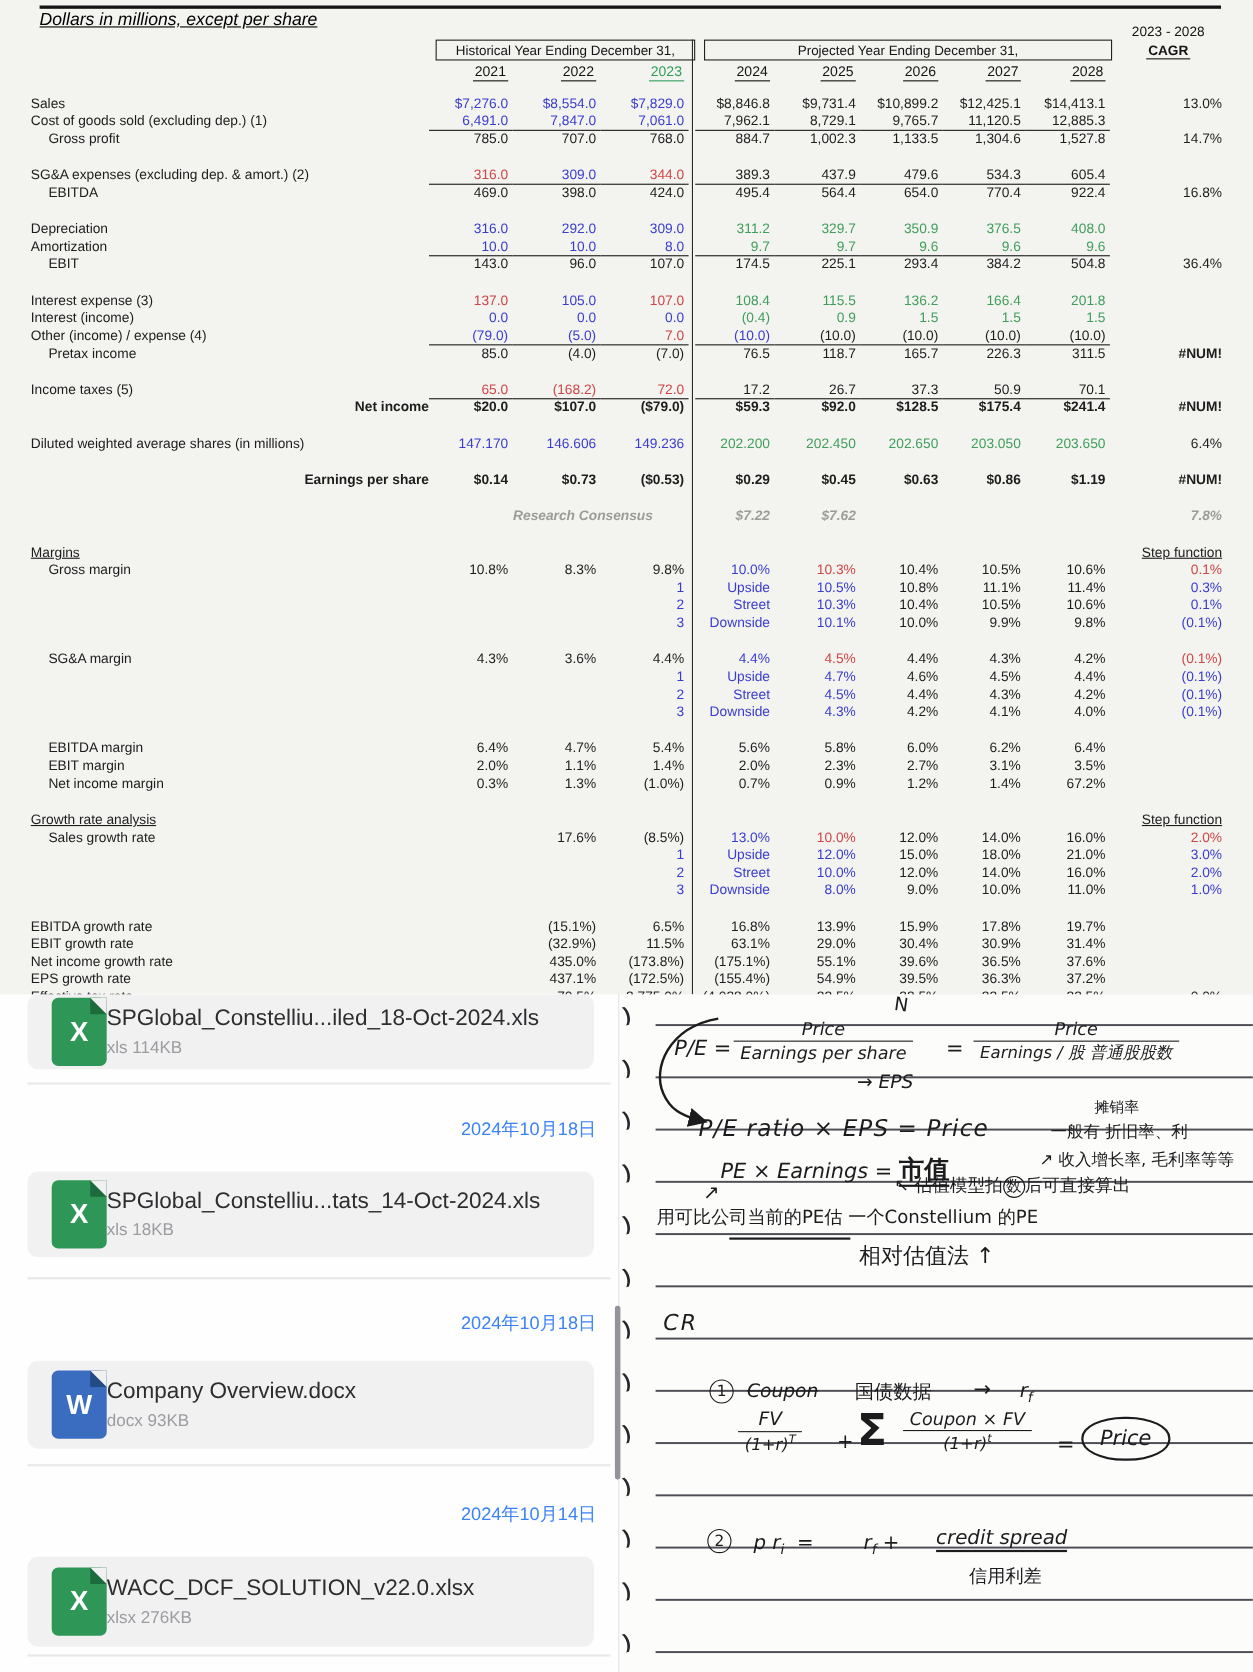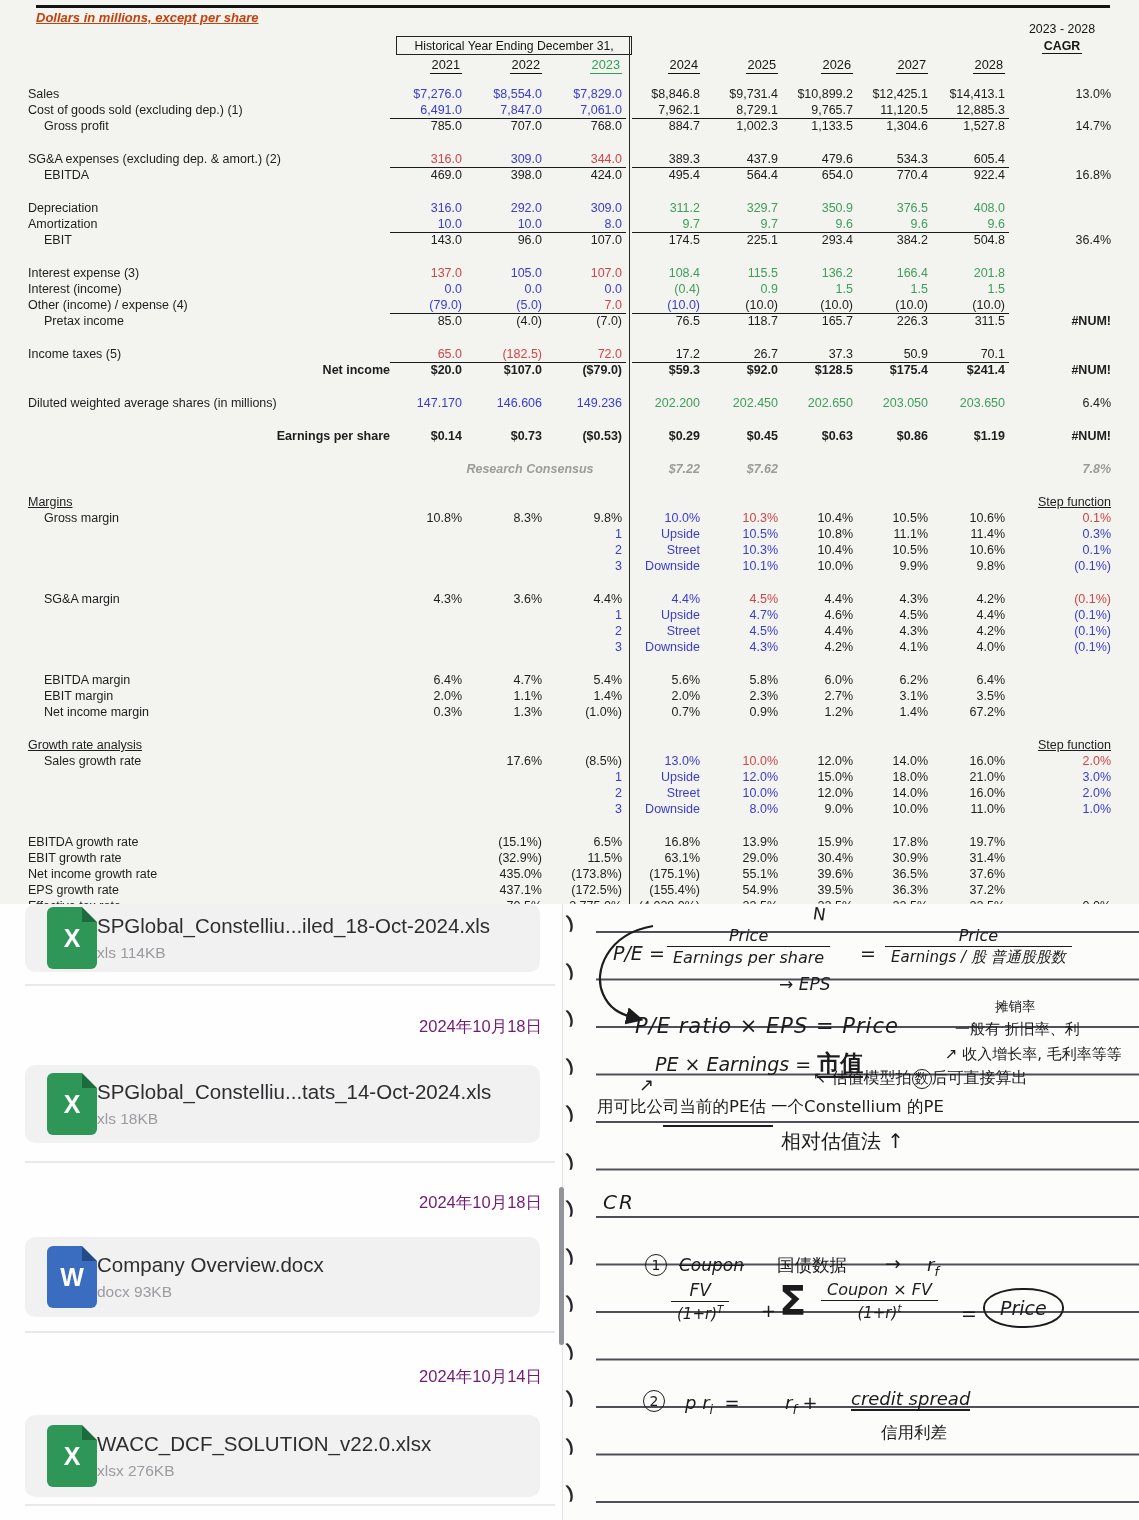--- a/index.html
+++ b/index.html
@@ -2,22 +2,22 @@
 <html><head>
 <meta charset="utf-8">
 <style>
   html,body{margin:0;padding:0;background:#888;}
   .page{position:relative;width:1139px;height:1520px;overflow:hidden;background:#fff;
         font-family:"Liberation Sans",sans-serif;margin:0 auto;}
 
   
   .sheet{position:absolute;left:0;top:0;width:1139px;height:910px;background:#f3f3f0;overflow:hidden;}
   .toprule{position:absolute;left:36px;top:5px;width:1074px;height:2.6px;background:#141414;}
-  .subtitle{position:absolute;left:36px;top:10px;font-size:13px;font-weight:700;font-style:italic;
-            color:#c2410c;text-decoration:underline;}
+  .subtitle{position:absolute;left:36px;top:10px;font-size:16px;font-weight:400;font-style:italic;
+            color:#000000;text-decoration:underline;}
   .hbox{position:absolute;top:36px;height:17px;border:1.5px solid #222;font-size:12.2px;color:#141414;
         display:flex;align-items:center;justify-content:center;background:transparent;}
   .hist-box{left:396px;width:234px;}
   .proj-box{left:640px;width:369px;}
   .cagr-line{position:absolute;left:1012px;width:100px;text-align:center;font-size:12.4px;color:#141414;}
   .cagr-line .yrund{border-bottom:1.3px solid #141414;padding:0 2px;font-weight:bold;}
   .vdiv{position:absolute;left:629px;top:36px;width:1.4px;height:868px;background:#2a2a2a;}
 
   .yearrow{position:absolute;left:14px;top:57px;}
   .rows{position:absolute;left:14px;top:86px;}
@@ -50,21 +50,21 @@
          justify-content:center;color:#fff;font-weight:700;font-size:25px;flex:0 0 50px;}
   .ficon.xls,.ficon.xlsx{background:#2e9758;}
   .ficon.docx{background:#3a6cc0;}
   .ficon::after{content:"";position:absolute;top:0;right:0;border-style:solid;
                 border-width:0 15px 15px 0;border-color:transparent #f1f1f2 #1c6b3c transparent;}
   .ficon.docx::after{border-color:transparent #f1f1f2 #234c86 transparent;}
   .finfo{overflow:hidden;}
   .fname{font-size:20.5px;color:#2e2e30;white-space:nowrap;}
   .fmeta{font-size:15.5px;color:#9b9ba0;margin-top:6px;}
   .sep{position:absolute;left:25px;width:530px;height:1.5px;background:#e9e9eb;}
-  .fdate{position:absolute;right:20px;width:320px;text-align:right;font-size:16.5px;color:#701a75;}
+  .fdate{position:absolute;right:20px;width:320px;text-align:right;font-size:16.5px;color:#3b82f6;}
   .thumb{position:absolute;left:559px;top:283px;width:5px;height:158px;background:#93939b;
          border-radius:3px;z-index:7;cursor:grab;}
 
   
   .notes{position:relative;flex:1;background:#fcfcfa;border-left:1px solid #e4e4e6;overflow:hidden;}
   .rules{position:absolute;left:33px;right:0;top:0;bottom:0;
          background-image:linear-gradient(to bottom,#4e4e57 0,#4e4e57 1.6px,transparent 1.6px);
          background-size:100% 47.5px;background-repeat:repeat-y;background-position:0 27px;}
   .spiral span{position:absolute;left:4px;font-size:18px;font-weight:700;color:#26262b;
                transform:rotate(-14deg);}
@@ -85,20 +85,21 @@
 </style>
 </head>
 <body>
 
 <div class="page">
 
   <div class="sheet">
     <div class="toprule"></div>
     <div class="subtitle">Dollars in millions, except per share</div>
     <div class="hbox hist-box">Historical Year Ending December 31,</div>
+    <div class="hbox proj-box">Projected Year Ending December 31,</div>
     <div class="cagr-line" style="top:22px">2023 - 2028</div>
     <div class="cagr-line" style="top:39px"><span class="yrund">CAGR</span></div>
     <div class="vdiv"></div>
     <div class="srow yearrow" id="yearrow">
         <span class="cell c0"><span class="yr">2021</span></span>
         <span class="cell c1"><span class="yr">2022</span></span>
         <span class="cell c2"><span class="yr g">2023</span></span>
         <span class="cell c3"><span class="yr">2024</span></span>
         <span class="cell c4"><span class="yr">2025</span></span>
         <span class="cell c5"><span class="yr">2026</span></span>
@@ -246,21 +247,21 @@
           <span class="cell c3 col-k">76.5</span>
           <span class="cell c4 col-k">118.7</span>
           <span class="cell c5 col-k">165.7</span>
           <span class="cell c6 col-k">226.3</span>
           <span class="cell c7 col-k">311.5</span>
           <span class="cell c8 col-K">#NUM!</span>
         </div>
         <div class="srow gap ul">
           <span class="lbl">Income taxes (5)</span>
           <span class="cell c0 col-r">65.0</span>
-          <span class="cell c1 col-r">(182.5)</span>
+          <span class="cell c1 col-r">(168.2)</span>
           <span class="cell c2 col-r">72.0</span>
           <span class="cell c3 col-k">17.2</span>
           <span class="cell c4 col-k">26.7</span>
           <span class="cell c5 col-k">37.3</span>
           <span class="cell c6 col-k">50.9</span>
           <span class="cell c7 col-k">70.1</span>
           <span class="cell c8 col-k"></span>
         </div>
         <div class="srow bold">
           <span class="lbl ind1">Net income</span>

